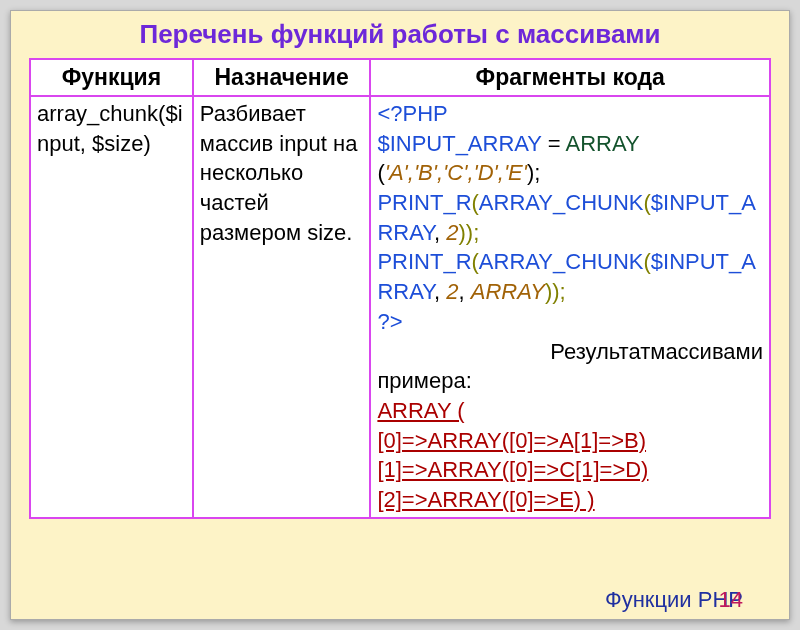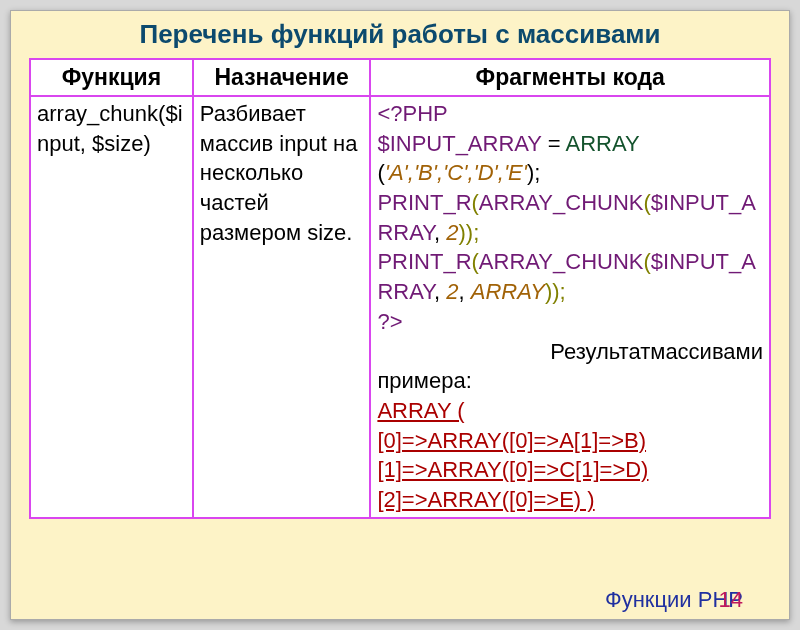--- a/index.html
+++ b/index.html
@@ -18,21 +18,21 @@
     margin: 10px;
     background: #fdf3c7;
     border: 1px solid #aaa;
     box-shadow: 0 2px 6px rgba(0,0,0,0.3);
     padding: 6px 18px 0 18px;
   }
   .title {
     text-align: center;
     font-size: 26px;
     font-weight: bold;
-    color: #0c4a6e;
+    color: #6d28d9;
     margin: 2px 0 8px 0;
   }
   table.tbl {
     border-collapse: collapse;
     width: 100%;
     background: #ffffff;
     table-layout: fixed;
   }
   table.tbl th, table.tbl td {
     border: 2px solid #d946ef;
@@ -46,21 +46,21 @@
   table.tbl th {
     font-weight: bold;
     text-align: center;
     font-size: 23px;
   }
   col.c1 { width: 22%; }
   col.c2 { width: 24%; }
   col.c3 { width: 54%; }
 
   .code { font-family: inherit; font-size: 22px; }
-  .blue { color: #701a75; }
+  .blue { color: #1d4ed8; }
   .red  { color: #14532d; }
   .teal { color: #a16207; font-style: italic; }
   .olive{ color: #808000; }
   .darkred { color: #aa0000; text-decoration: underline; }
 
   .result-label {
     display: flex;
     justify-content: flex-end;
   }
 

